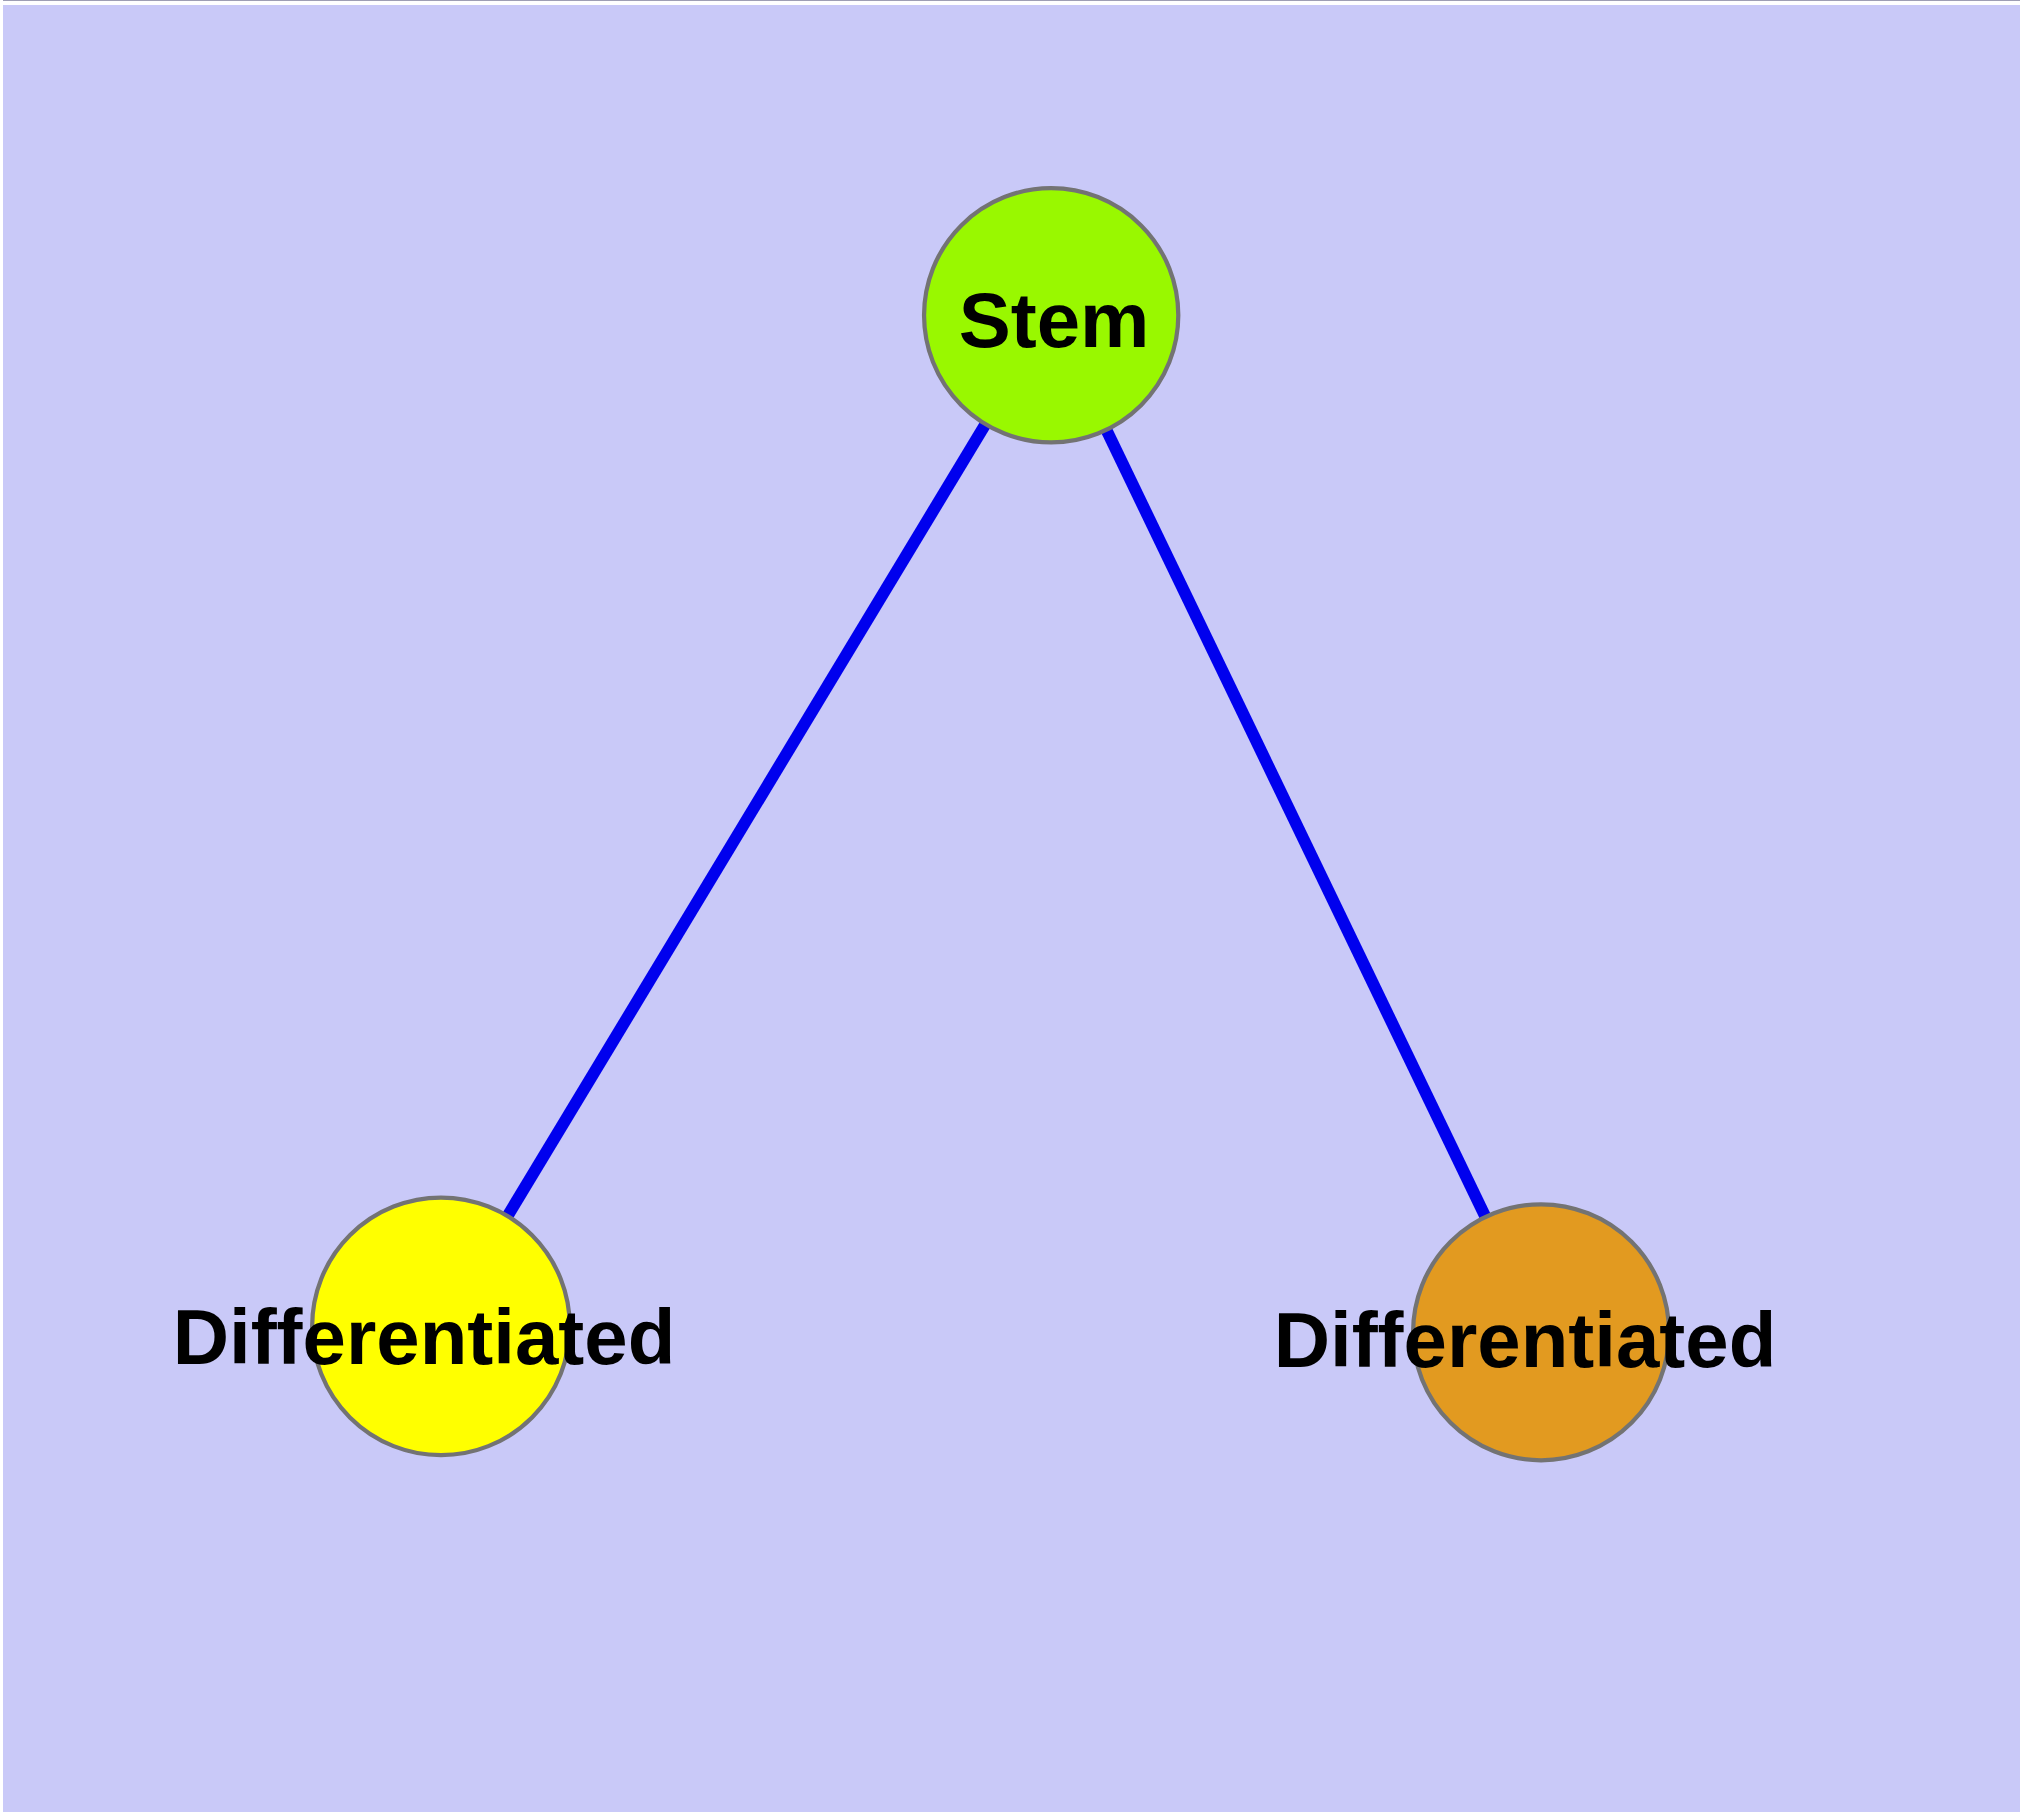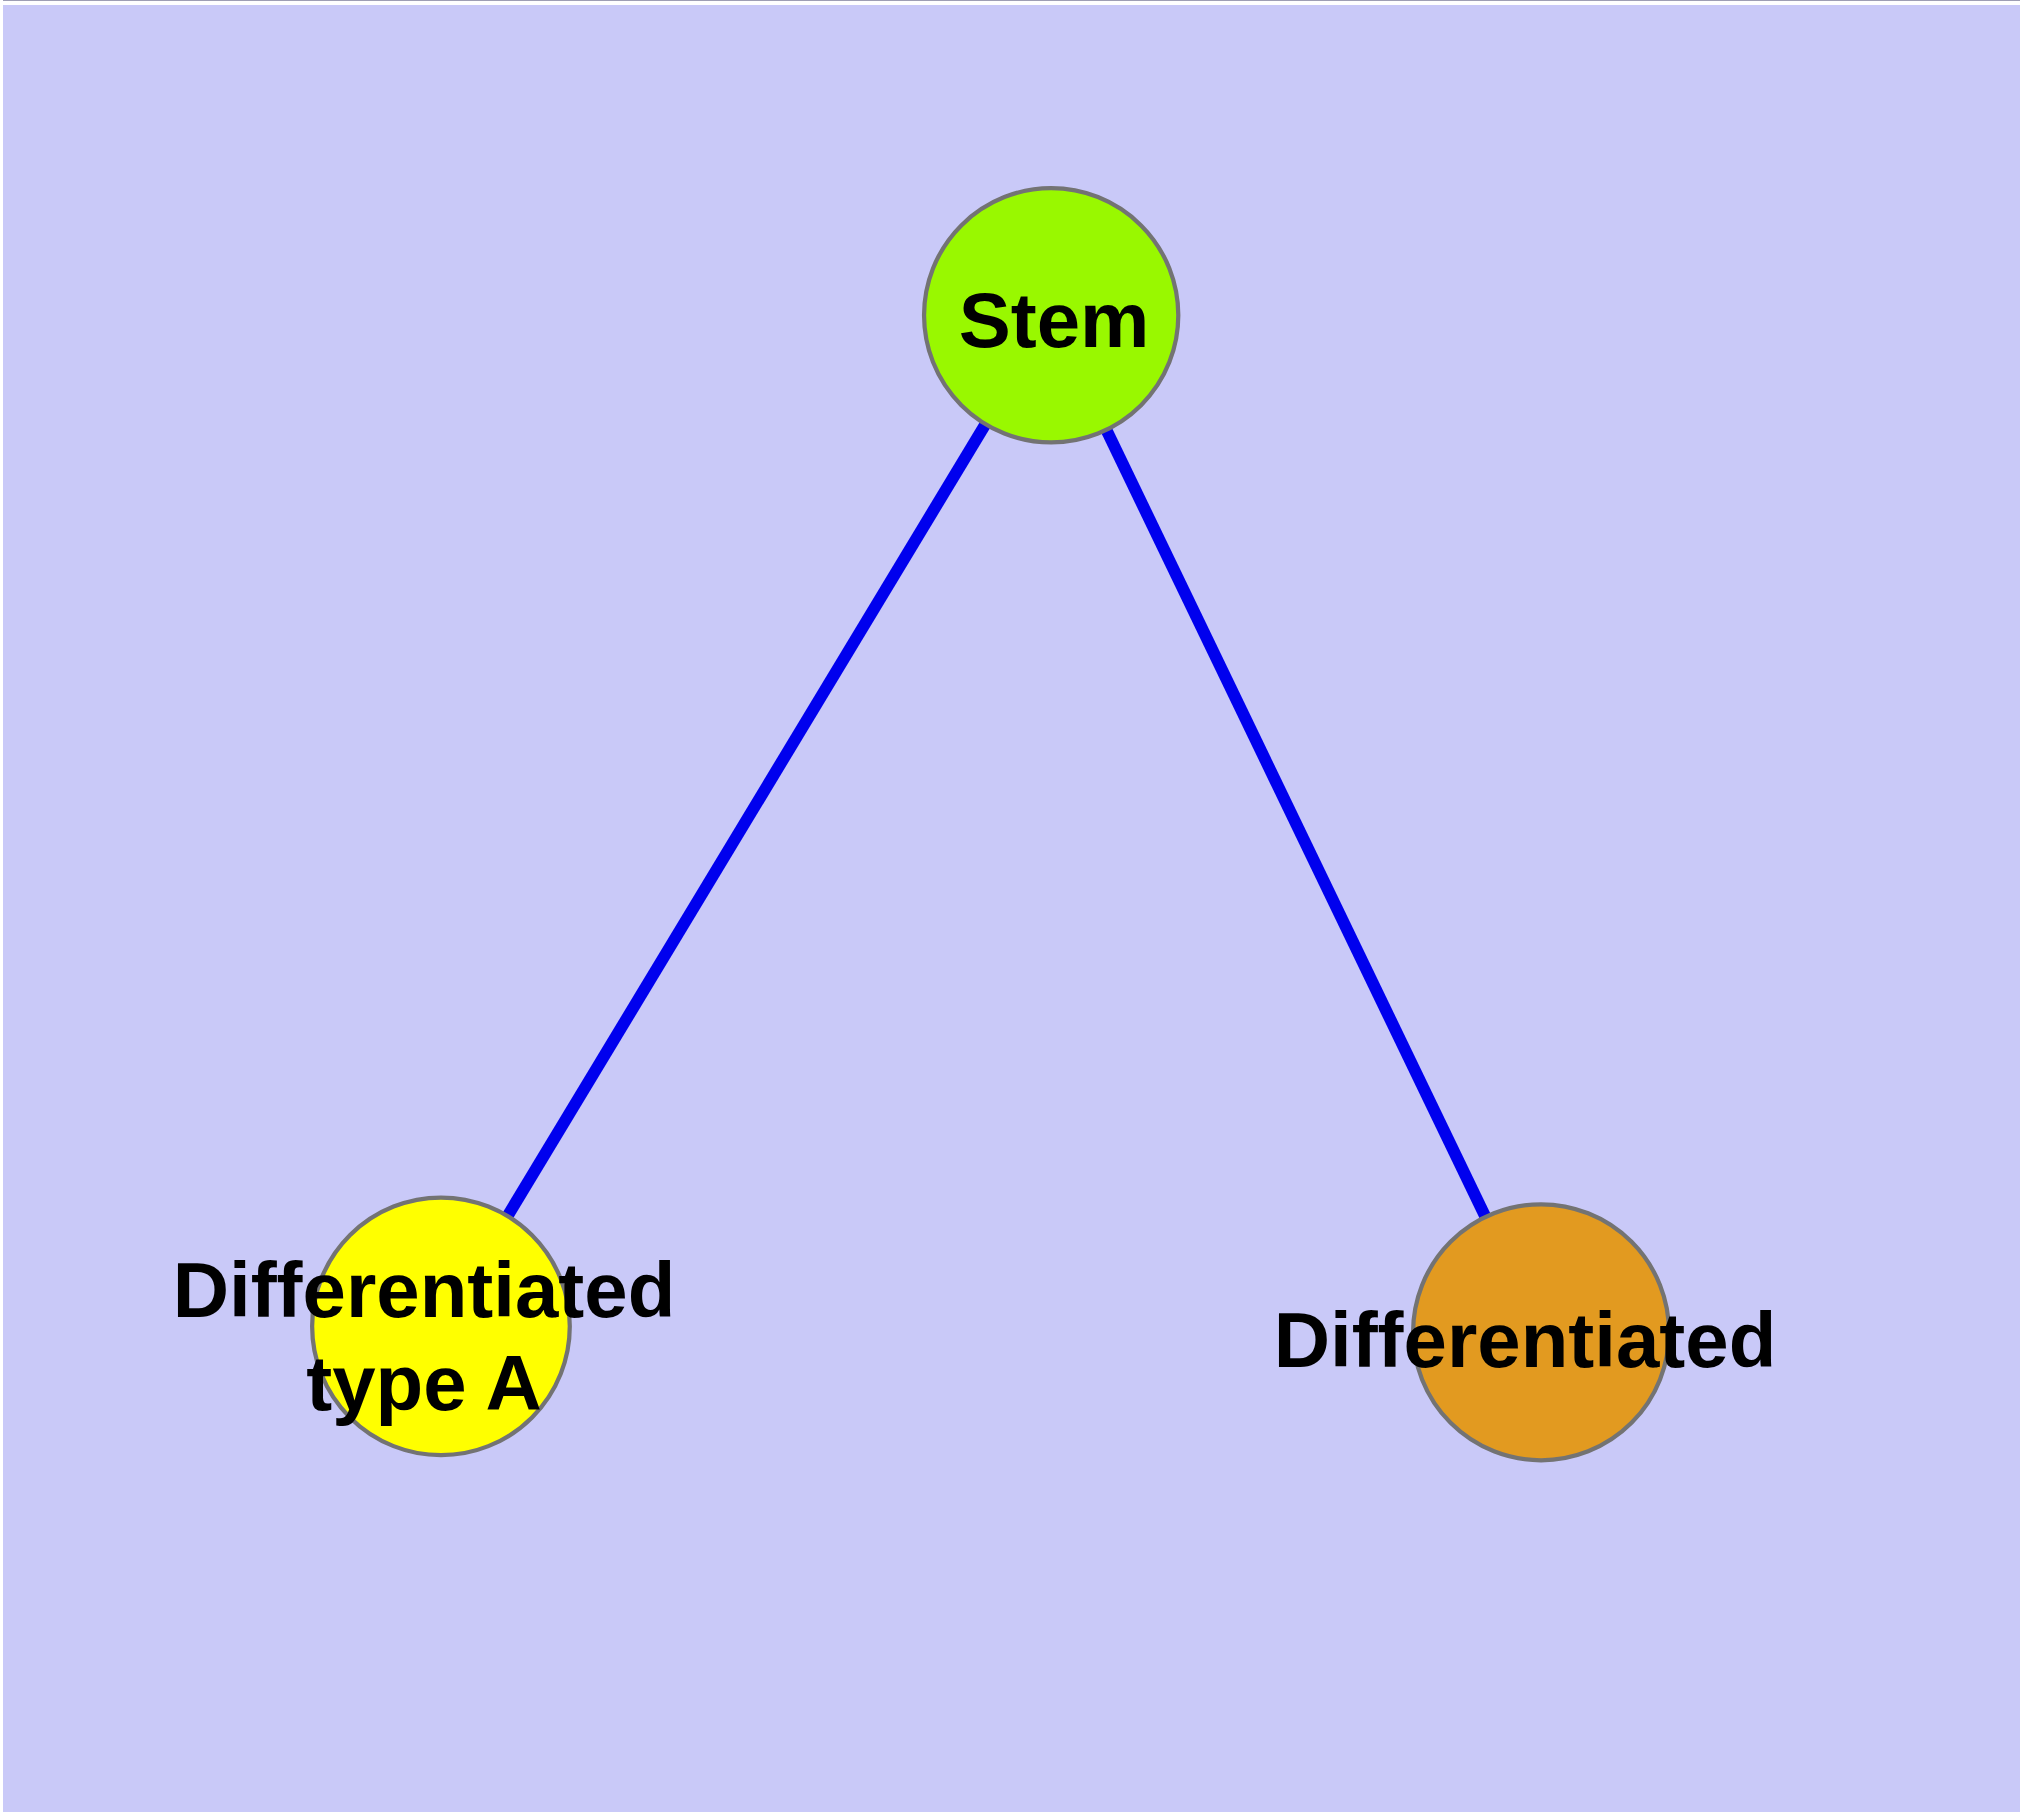--- a/index.html
+++ b/index.html
@@ -75,21 +75,20 @@
 
     <circle cx="1818" cy="1572" r="151" stroke-width="5" fill="#E29A20" stroke="#737373"></circle>
   </svg>
 
   <div class="node-label" style="left:1054px; top:320px;">
     <span class="line">Stem</span>
   </div>
 
   <div class="node-label" style="left:424px; top:1337px;">
     <span class="line">Differentiated</span>
-    <span class="line">type A</span>
   </div>
 
   <div class="node-label" style="left:1525px; top:1340px;">
     <span class="line">Differentiated</span>
   </div>
 
   <div class="top-edge"></div>
   <div class="left-edge"></div>
 
 </div>

